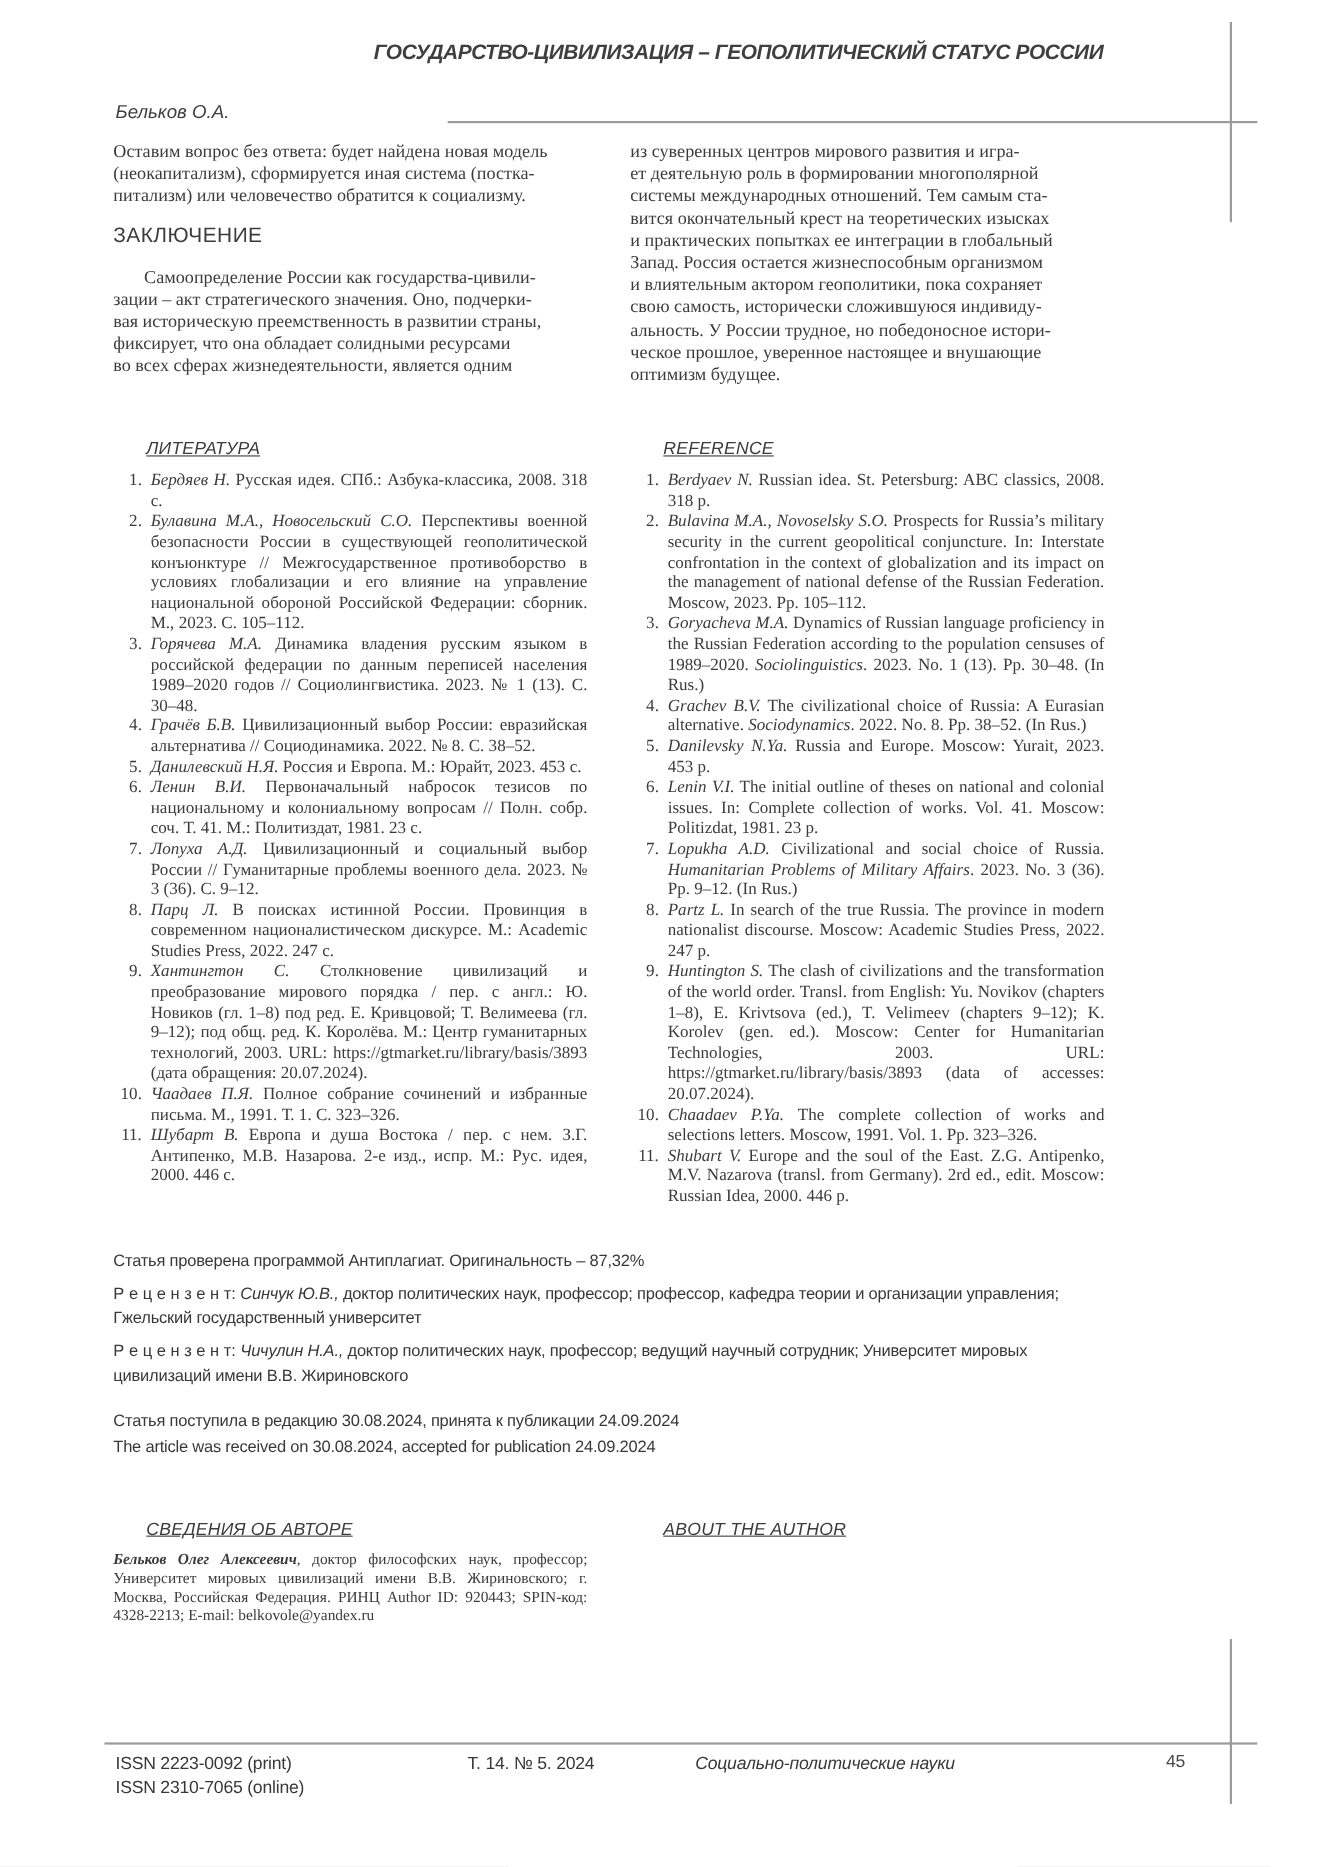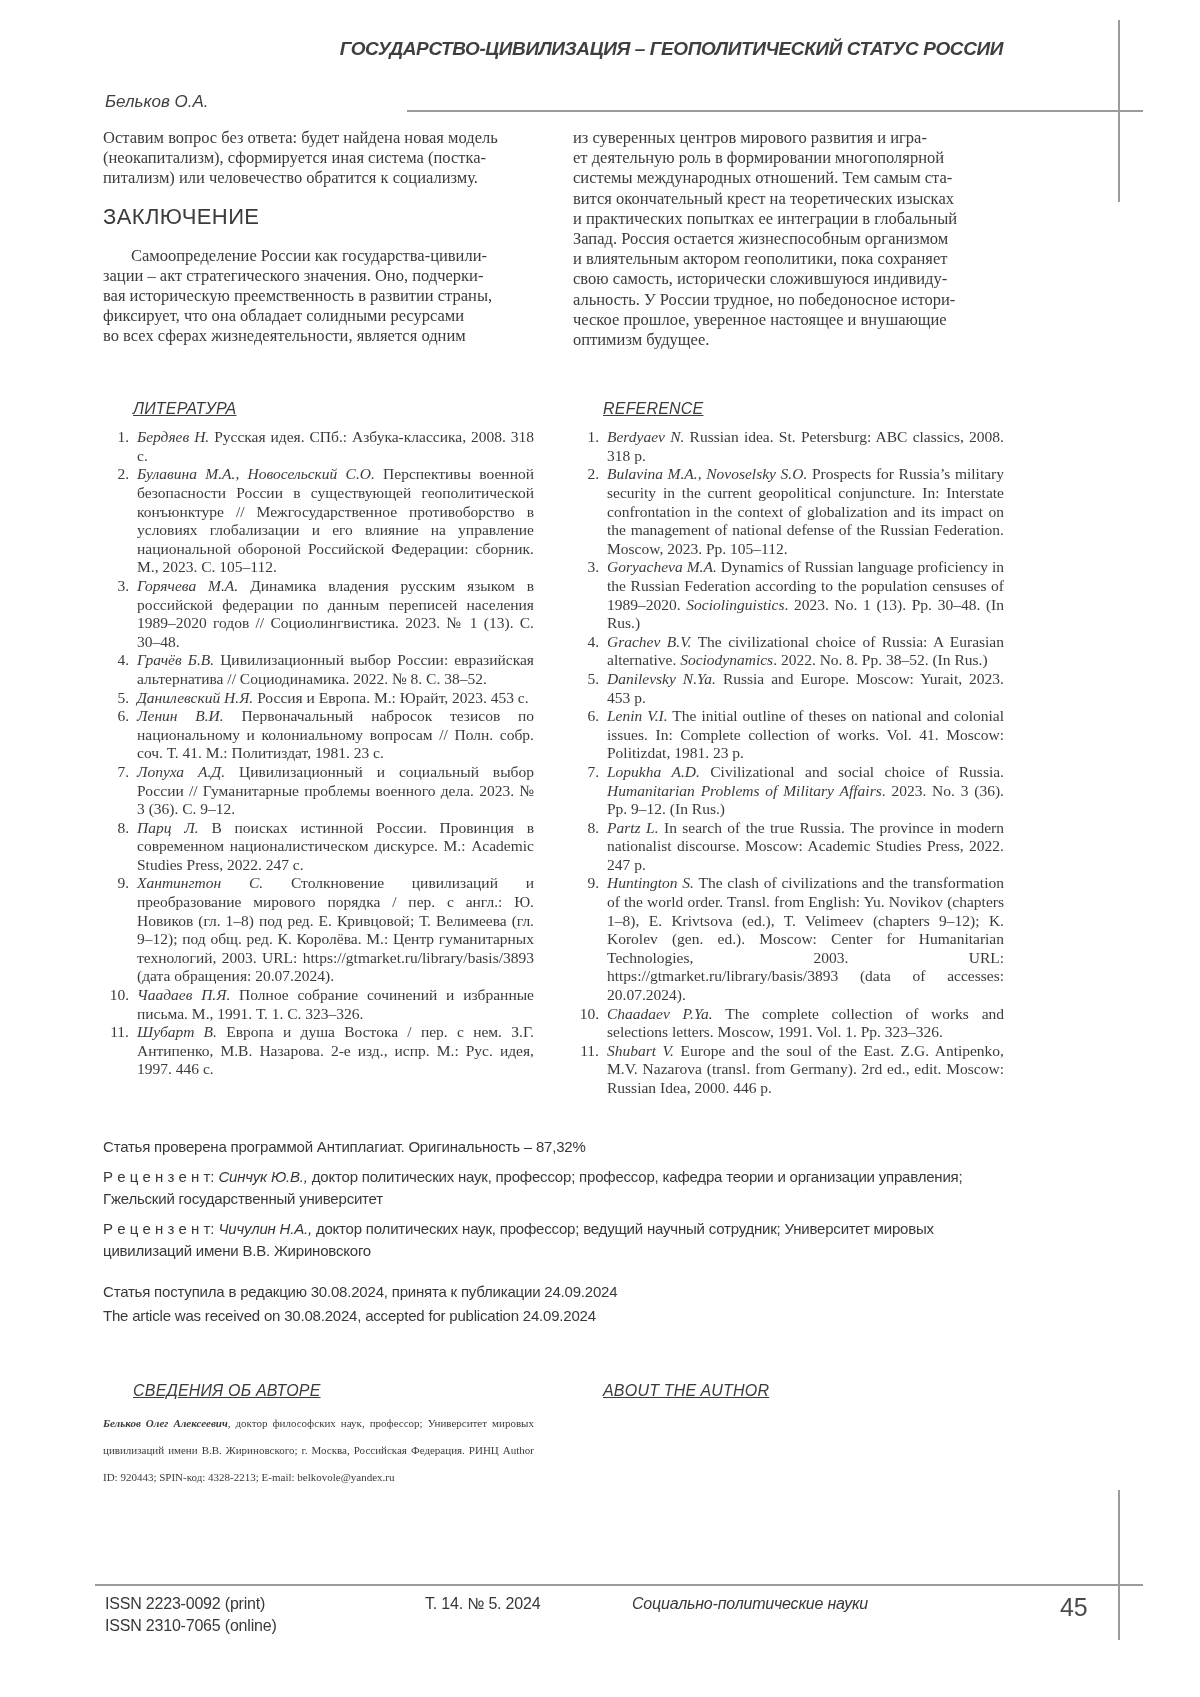--- a/index.html
+++ b/index.html
@@ -35,21 +35,21 @@
   
   .content{position:absolute;left:103px;top:128px;width:901px;}
   .twocol{display:flex;gap:39px;}
   .col{width:437px;}
 
   .lines{white-space:pre-line;font-size:16.5px;line-height:20.2px;text-align:justify;}
   .para-indent{text-indent:28px;}
 
   .h-conclusion{
     font-family:"Liberation Sans","DejaVu Sans",sans-serif;
-    font-size:22px;letter-spacing:0.4px;color:#3b3b3b;
+    font-size:19px;letter-spacing:0.4px;color:#3b3b3b;
     margin:15px 0 16px 0;font-weight:400;
   }
   .h-section{
     font-family:"Liberation Sans","DejaVu Sans",sans-serif;
     font-style:italic;font-size:16px;color:#3b3b3b;
     padding-left:30px;margin:0 0 10px 0;font-weight:400;letter-spacing:0.2px;text-decoration:underline;
   }
   .refs-wrap{margin-top:50px;}
   .ref-list{
     list-style:none;margin:0;padding:0;
@@ -69,33 +69,33 @@
     line-height:22px;
   }
   .meta-line{margin-bottom:8px;}
   .reviewer-line{margin-bottom:8px;}
   .rev-label{letter-spacing:0;}
   .meta-received{margin-top:18px;}
   .meta-received div{line-height:24px;}
 
   
   .about{margin-top:54px;}
-  .about-par{font-size:11px;line-height:27px;text-align:justify;}
+  .about-par{font-size:14px;line-height:17px;text-align:justify;}
   .about-name{font-weight:700;font-style:italic;}
 
   
   .footer{
     position:absolute;left:0;top:1593px;width:1200px;
     font-family:"Liberation Sans","DejaVu Sans",sans-serif;
     font-size:16px;letter-spacing:-0.2px;color:#383838;
   }
   .f-issn{position:absolute;left:105px;top:0;line-height:22px;}
   .f-vol{position:absolute;left:425px;top:2px;}
   .f-journal{position:absolute;left:632px;top:2px;font-style:italic;}
-  .f-page{position:absolute;left:1060px;top:0;font-size:25px;color:#4a4a4a;}
+  .f-page{position:absolute;left:1060px;top:0;font-size:16px;color:#4a4a4a;}
 </style>
 </head>
 <body>
 
 <div class="page">
 
   <div class="rule rule-author"></div>
   <div class="rule rule-vert-top"></div>
   <div class="rule rule-vert-bottom"></div>
   <div class="rule rule-footer"></div>
@@ -139,21 +139,21 @@
             <li><span class="ref-num">1.</span><span class="ital">Бердяев Н.</span><span> Русская идея. СПб.: Азбука-классика, 2008. 318 с.</span></li>
             <li><span class="ref-num">2.</span><span class="ital">Булавина М.А., Новосельский С.О.</span><span> Перспективы военной безопасности России в существующей геополитической конъюнктуре // Межгосударственное противоборство в условиях глобализации и его влияние на управление национальной обороной Российской Федерации: сборник. М., 2023. С. 105–112.</span></li>
             <li><span class="ref-num">3.</span><span class="ital">Горячева М.А.</span><span> Динамика владения русским языком в российской федерации по данным переписей населения 1989–2020 годов // Социолингвистика. 2023. № 1 (13). С. 30–48.</span></li>
             <li><span class="ref-num">4.</span><span class="ital">Грачёв Б.В.</span><span> Цивилизационный выбор России: евразийская альтернатива // Социодинамика. 2022. № 8. С. 38–52.</span></li>
             <li><span class="ref-num">5.</span><span class="ital">Данилевский Н.Я.</span><span> Россия и Европа. М.: Юрайт, 2023. 453 с.</span></li>
             <li><span class="ref-num">6.</span><span class="ital">Ленин В.И.</span><span> Первоначальный набросок тезисов по национальному и колониальному вопросам // Полн. собр. соч. Т. 41. М.: Политиздат, 1981. 23 с.</span></li>
             <li><span class="ref-num">7.</span><span class="ital">Лопуха А.Д.</span><span> Цивилизационный и социальный выбор России // Гуманитарные проблемы военного дела. 2023. № 3 (36). С. 9–12.</span></li>
             <li><span class="ref-num">8.</span><span class="ital">Парц Л.</span><span> В поисках истинной России. Провинция в современном националистическом дискурсе. М.: Academic Studies Press, 2022. 247 с.</span></li>
             <li><span class="ref-num">9.</span><span class="ital">Хантингтон С.</span><span> Столкновение цивилизаций и преобразование мирового порядка / пер. с англ.: Ю. Новиков (гл. 1–8) под ред. Е. Кривцовой; Т. Велимеева (гл. 9–12); под общ. ред. К. Королёва. М.: Центр гуманитарных технологий, 2003. URL: https://gtmarket.ru/library/basis/3893 (дата обращения: 20.07.2024).</span></li>
             <li><span class="ref-num">10.</span><span class="ital">Чаадаев П.Я.</span><span> Полное собрание сочинений и избранные письма. М., 1991. Т. 1. С. 323–326.</span></li>
-            <li><span class="ref-num">11.</span><span class="ital">Шубарт В.</span><span> Европа и душа Востока / пер. с нем. З.Г. Антипенко, М.В. Назарова. 2-е изд., испр. М.: Рус. идея, 1997. 446 с.</span></li>
+            <li><span class="ref-num">11.</span><span class="ital">Шубарт В.</span><span> Европа и душа Востока / пер. с нем. З.Г. Антипенко, М.В. Назарова. 2-е изд., испр. М.: Рус. идея, 2000. 446 с.</span></li>
           </ol>
       </div>
       <div class="col">
         <h3 class="h-section">REFERENCE</h3>
         <ol class="ref-list">
             <li><span class="ref-num">1.</span><span class="ital">Berdyaev N.</span><span> Russian idea. St. Petersburg: ABC classics, 2008. 318 p.</span></li>
             <li><span class="ref-num">2.</span><span class="ital">Bulavina M.A., Novoselsky S.O.</span><span> Prospects for Russia’s military security in the current geopolitical conjuncture. In: Interstate confrontation in the context of globalization and its impact on the management of national defense of the Russian Federation. Moscow, 2023. Pp. 105–112.</span></li>
             <li><span class="ref-num">3.</span><span class="ital">Goryacheva M.A.</span><span> Dynamics of Russian language proficiency in the Russian Federation according to the population censuses of 1989–2020. </span><span class="ital">Sociolinguistics</span><span>. 2023. No. 1 (13). Pp. 30–48. (In Rus.)</span></li>
             <li><span class="ref-num">4.</span><span class="ital">Grachev B.V.</span><span> The civilizational choice of Russia: A Eurasian alternative. </span><span class="ital">Sociodynamics</span><span>. 2022. No. 8. Pp. 38–52. (In Rus.)</span></li>
             <li><span class="ref-num">5.</span><span class="ital">Danilevsky N.Ya.</span><span> Russia and Europe. Moscow: Yurait, 2023. 453 p.</span></li>

